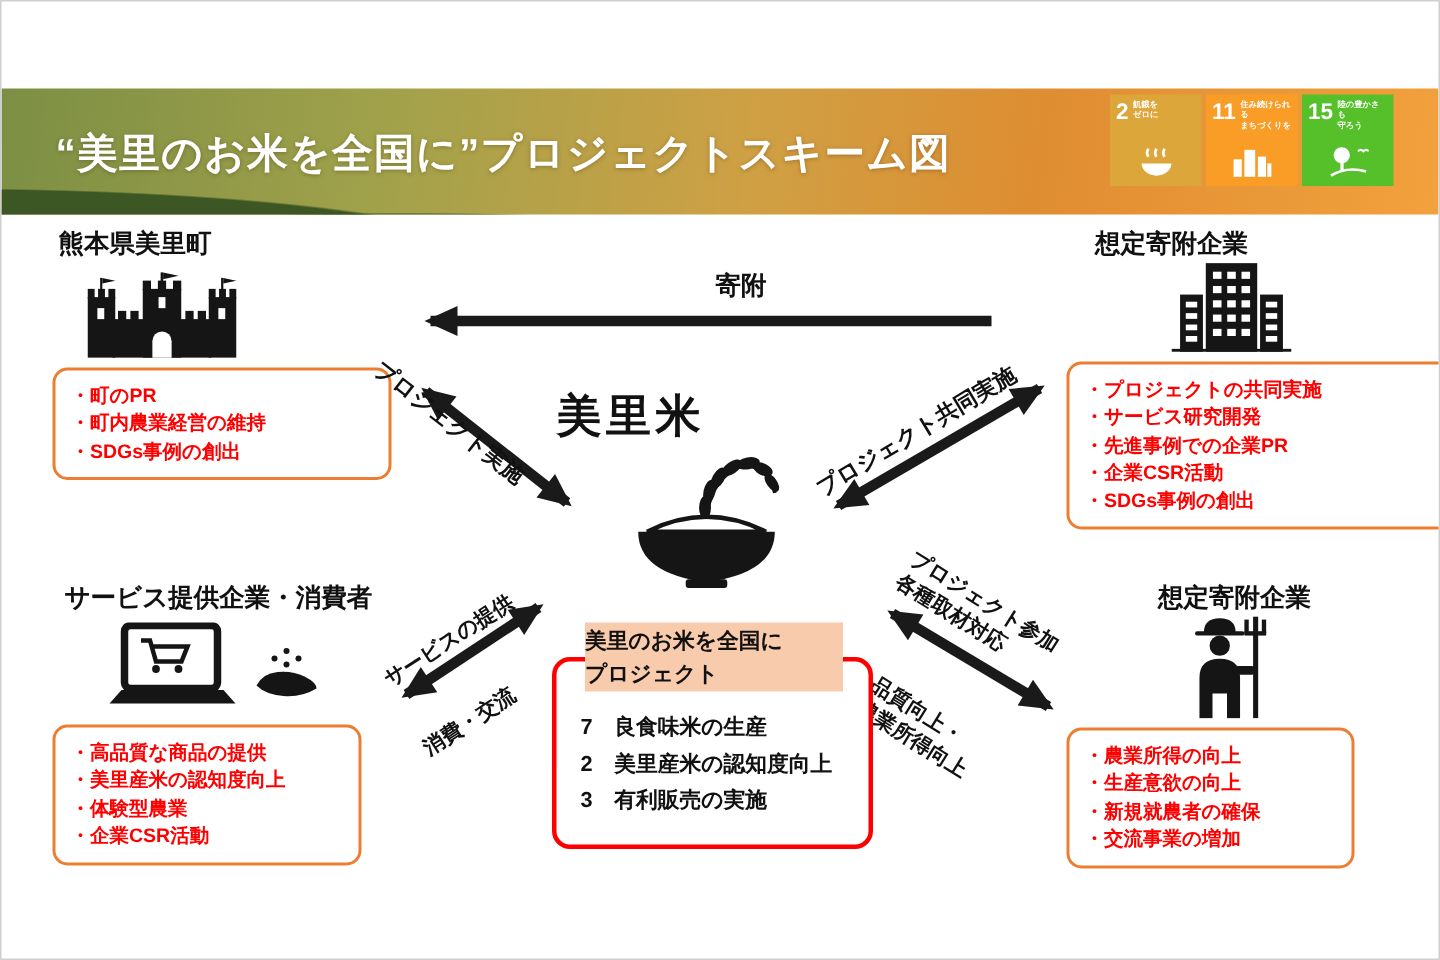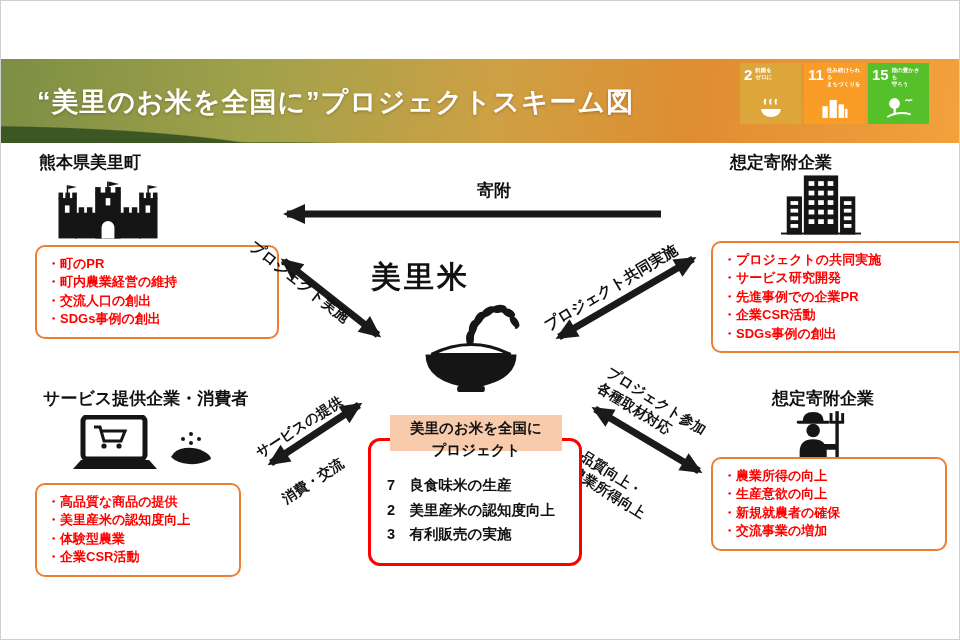--- a/index.html
+++ b/index.html
@@ -29,21 +29,21 @@
   .node-title{font-size:17px;font-weight:800;color:#111;white-space:nowrap}
   .centered{text-align:center}
 
   
   .benefit-box{border:2.5px solid #ED7D31;border-radius:10px;background:#fff;padding:8px 10px}
   .benefit-item{font-size:13px;font-weight:700;color:#FF0000;line-height:1.42;white-space:nowrap}
   .benefit-item::before{content:"・"}
 
   
   #product{left:370px;top:256px;width:200px;font-size:30px;font-weight:800;letter-spacing:3px;color:#111}
-  #project-label{left:389px;top:414px;width:172px;height:36px;background:#F8CBAD;text-align:center;font-size:14.5px;font-weight:800;line-height:1.5;padding-top:3px;color:#111;z-index:3}
+  #project-label{left:389px;top:414px;width:172px;height:46px;background:#F8CBAD;font-size:14.5px;font-weight:800;line-height:1.5;padding-top:3px;color:#111;z-index:3}
   #goal-box{left:367px;top:437px;width:214px;height:128px;border:3px solid #FF0000;border-radius:12px;background:#fff;z-index:2}
   #goals{left:386px;top:472px;z-index:3}
   .goal-line{font-size:14.5px;font-weight:700;color:#111;line-height:1.7;white-space:nowrap}
 
   
   #arrow-layer{left:0;top:0;width:960px;height:640px;z-index:1;pointer-events:none}
   .arrow-label{font-weight:800;color:#111;white-space:nowrap;z-index:2}
   #lbl-donation{left:430px;top:178px;width:80px;text-align:right;font-size:17px}
   #lbl-exec{left:256px;top:236px;font-size:15px;transform:rotate(38deg);transform-origin:0 0}
   #lbl-joint{left:540px;top:318px;font-size:15px;transform:rotate(-31deg);transform-origin:0 0}
@@ -168,24 +168,23 @@
           <path d="M104.6,4 L114,6 L104.6,8 Z"></path>
       </g>
       <g fill="#fff">
         <path d="M53,62 v-12 a7,7 0 0 1 14,0 v12 Z"></path>
         <rect x="13" y="26" width="5" height="8"></rect>
           <rect x="101" y="26" width="5" height="8"></rect>
         <rect x="57.5" y="18" width="5" height="8"></rect>
       </g>
     </svg>
   </div>
-  <div class="abs benefit-box" style="left:34px;top:244px;width:244px">
+  <div class="abs benefit-box" style="left:34px;top:244px;width:226px">
     <div class="benefit-item"><span>町のPR</span></div>
     <div class="benefit-item"><span>町内農業経営の維持</span></div>
-    <div class="benefit-item"><span>交流人口の創出</span></div>
     <div class="benefit-item"><span>SDGs事例の創出</span></div>
   </div>
 
   <div class="abs node-title centered" style="left:700px;top:150px;width:160px">想定寄附企業</div>
   <div class="abs" style="left:780px;top:172px">
     <svg viewBox="0 0 84 64" width="80" height="62">
       <g fill="#151515">
         <rect x="24" y="2" width="36" height="62"></rect>
         <rect x="6" y="24" width="16" height="40"></rect>
         <rect x="62" y="24" width="16" height="40"></rect>
@@ -260,21 +259,21 @@
         <path d="M11,72 v-28 q0,-13 14,-13 q14,0 14,13 v28 h-9 v-17 h-10 v17 Z"></path>
         <rect x="34" y="36" width="16" height="6" rx="3"></rect>
         <rect x="48" y="14" width="3.5" height="58"></rect>
         <rect x="42" y="12" width="15" height="3"></rect>
         <rect x="42" y="4" width="3" height="10"></rect>
           <rect x="54" y="4" width="3" height="10"></rect>
           <rect x="48" y="2" width="3.5" height="12"></rect>
       </g>
     </svg>
   </div>
-  <div class="abs benefit-box" style="left:710px;top:456px;width:236px">
+  <div class="abs benefit-box" style="left:710px;top:484px;width:192px">
     <div class="benefit-item"><span>農業所得の向上</span></div>
     <div class="benefit-item"><span>生産意欲の向上</span></div>
     <div class="benefit-item"><span>新規就農者の確保</span></div>
     <div class="benefit-item"><span>交流事業の増加</span></div>
   </div>
 
   <div id="product" class="abs">美里米</div>
   <div class="abs" style="left:414px;top:298px">
     <svg viewBox="0 0 112 96" width="112" height="95">
       <g fill="none" stroke="#151515" stroke-width="2.5">

